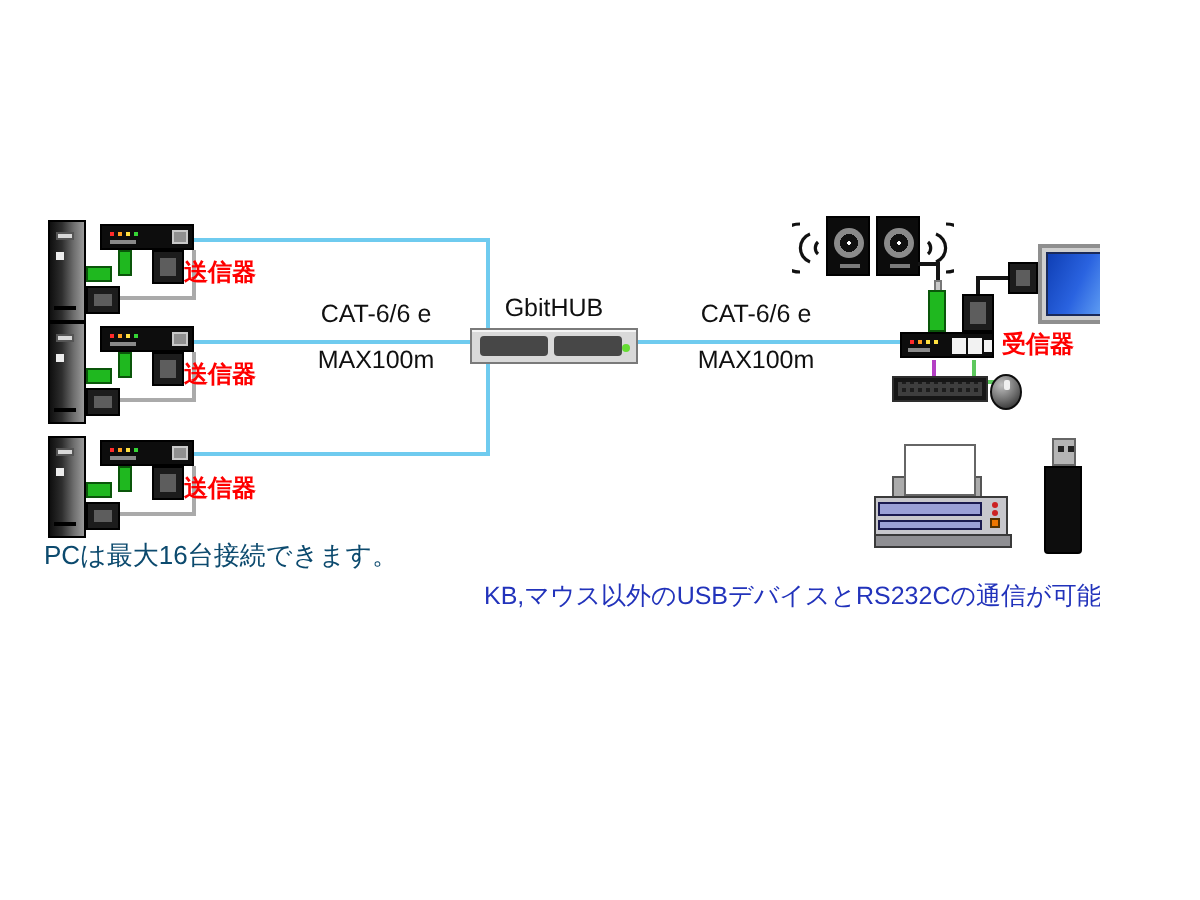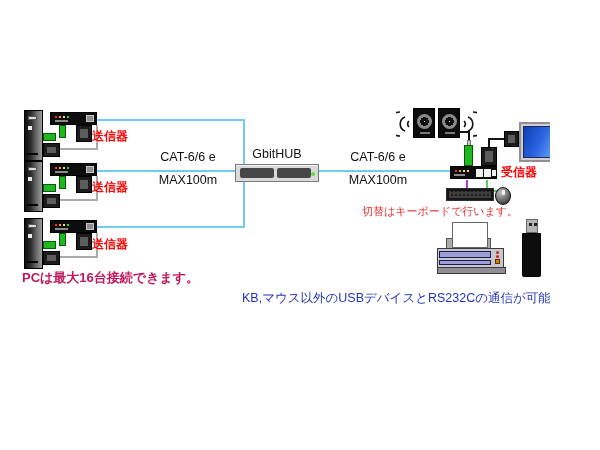--- a/index.html
+++ b/index.html
@@ -13,21 +13,21 @@
   .cat{background:var(--cat-cable,#6FCBEF);}
   .blackwire{background:#151515;}
   .graywire{background:#aaa;}
 
   
   .lbl-red{color:var(--label-red,#f00);font-weight:bold;font-size:12px;white-space:nowrap;line-height:1;}
   .txt{font-size:12.5px;white-space:nowrap;line-height:1;color:#101010;}
   .center{text-align:center;}
   .note-red{color:var(--note-red,#e53333);font-size:11px;white-space:nowrap;line-height:1;}
   .note-blue{color:var(--note-blue,#2233bb);font-size:12.5px;white-space:nowrap;line-height:1;}
-  .note-black{color:#be185d;font-size:13px;white-space:nowrap;line-height:1;font-weight:bold;}
+  .note-black{color:#0c4a6e;font-size:13px;white-space:nowrap;line-height:1;}
 
   
   .tx-group{width:112px;height:56px;}
   .pc-tower{left:0;top:0;width:19px;height:51px;border:1px solid #000;
     background:linear-gradient(90deg,#0f0f0f 0%,#2e2e2e 35%,#6e6e6e 70%,#9a9a9a 100%);}
   .tower-slot{left:3px;top:5px;width:9px;height:4px;background:#d8d8d8;border:1px solid #555;}
   .tower-btn{left:3px;top:15px;width:4px;height:4px;background:#ededed;}
   .tower-line{left:2px;bottom:5px;width:11px;height:2px;background:#000;}
   .tx-unit{left:26px;top:2px;width:47px;height:13px;background:#0d0d0d;border:1px solid #000;}
   .led{width:2px;height:2px;top:3px;}
@@ -253,21 +253,20 @@
   <div class="lbl-red" style="left:501px;top:166px;">受信器</div>
 
   <div style="left:466px;top:180px;width:2px;height:9px;background:var(--kb-cable-purple,#b43fc4);"></div>
   <div style="left:486px;top:180px;width:2px;height:12px;background:var(--mouse-cable-green,#5dc85d);"></div>
   <div style="left:486px;top:190px;width:16px;height:2px;background:var(--mouse-cable-green,#5dc85d);"></div>
   <div class="keyboard"></div>
   <div class="mouse">
     <div class="mouse-wheel"></div>
   </div>
 
-  <div class="note-red" style="left:362px;top:206px;">切替はキーボードで行います。</div>
 
   <div class="printer">
     <div class="pr-guide" style="left:9px;"></div>
     <div class="pr-guide" style="left:47px;"></div>
     <div class="pr-paper"></div>
     <div class="pr-body"></div>
     <div class="pr-band" style="top:29px;height:7px;"></div>
     <div class="pr-band" style="top:38px;height:5px;"></div>
     <div class="pr-dot" style="top:29px;"></div>
     <div class="pr-dot" style="top:33px;"></div>

